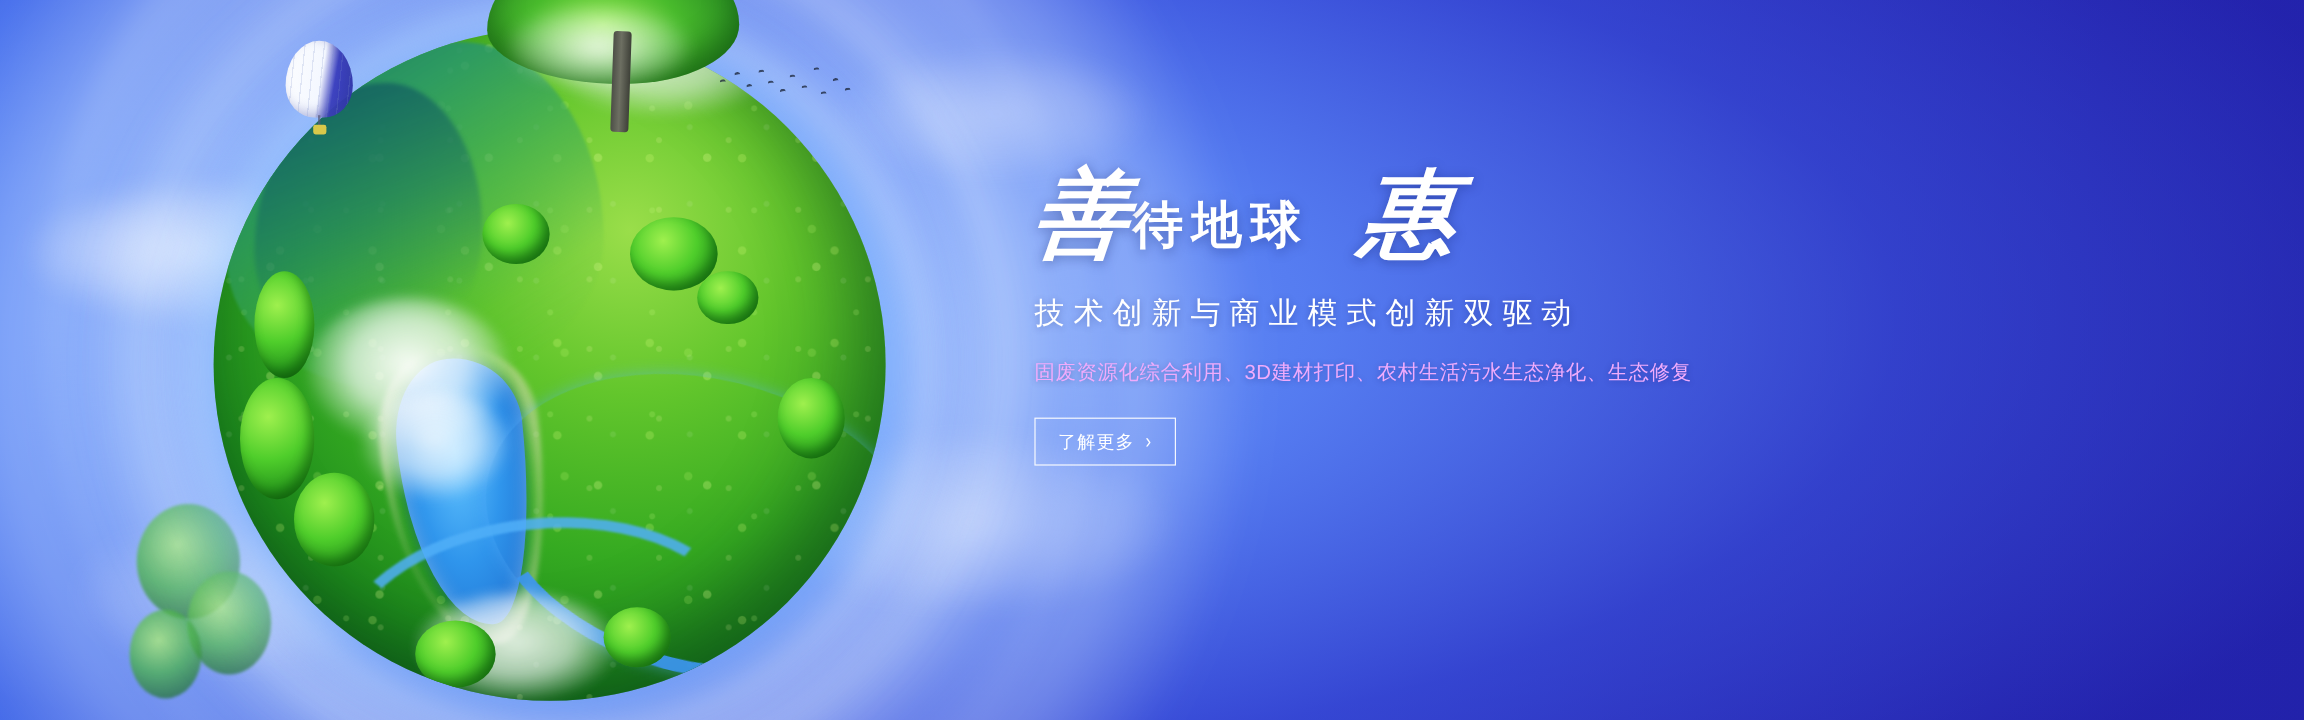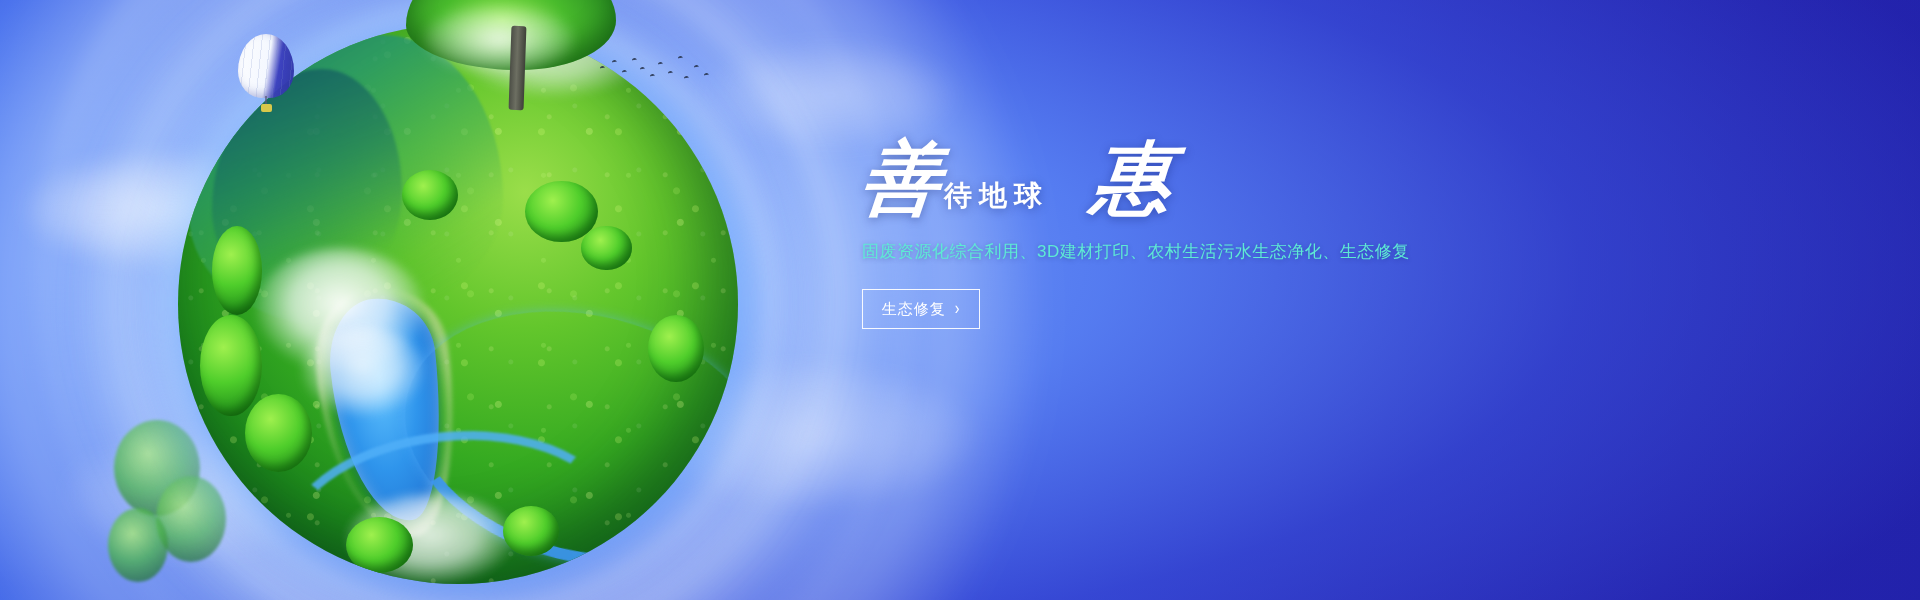--- a/index.html
+++ b/index.html
@@ -269,41 +269,41 @@
     font-size: 78px;
     font-weight: 700;
     font-style: italic;
     letter-spacing: 0;
     transform: skewX(-5deg);
     display: inline-block;
     margin-right: 4px;
   }
   .headline .small {
     font-family: "Liberation Serif", "DejaVu Serif", serif;
-    font-size: 28px;
+    font-size: 42px;
     font-weight: 700;
     letter-spacing: 7px;
     padding-bottom: 8px;
     display: inline-block;
     text-align: center;
   }
   .headline .gap { display: inline-block; width: 44px; }
 
   .tagline {
     margin-top: 26px;
     color: #ffffff;
     font-size: 25px;
     font-weight: 400;
     letter-spacing: 7.5px;
     white-space: nowrap;
     text-shadow: 0 1px 6px rgba(10,20,90,0.30);
   }
   .desc {
     margin-top: 22px;
-    color: #5eead4;
+    color: #f0abfc;
     font-size: 17px;
     font-weight: 400;
     letter-spacing: 0.5px;
     white-space: nowrap;
     text-shadow: 0 1px 5px rgba(10,20,90,0.30);
   }
   .cta {
     margin-top: 26px;
     display: inline-flex;
     align-items: center;
@@ -408,22 +408,23 @@
 
   <div class="content">
 
     <div class="headline">
       <span class="big">善</span>
       <span class="small">待地球</span>
       <span class="gap"></span>
       <span class="big">惠</span>
     </div>
 
+    <div class="tagline">技术创新与商业模式创新双驱动</div>
 
     <div class="desc">固废资源化综合利用、3D建材打印、农村生活污水生态净化、生态修复</div>
 
     <button class="cta">
-      <span>生态修复</span>
+      <span>了解更多</span>
       <span class="chev">›</span>
     </button>
 
   </div>
 </div>
 
 </body></html>

